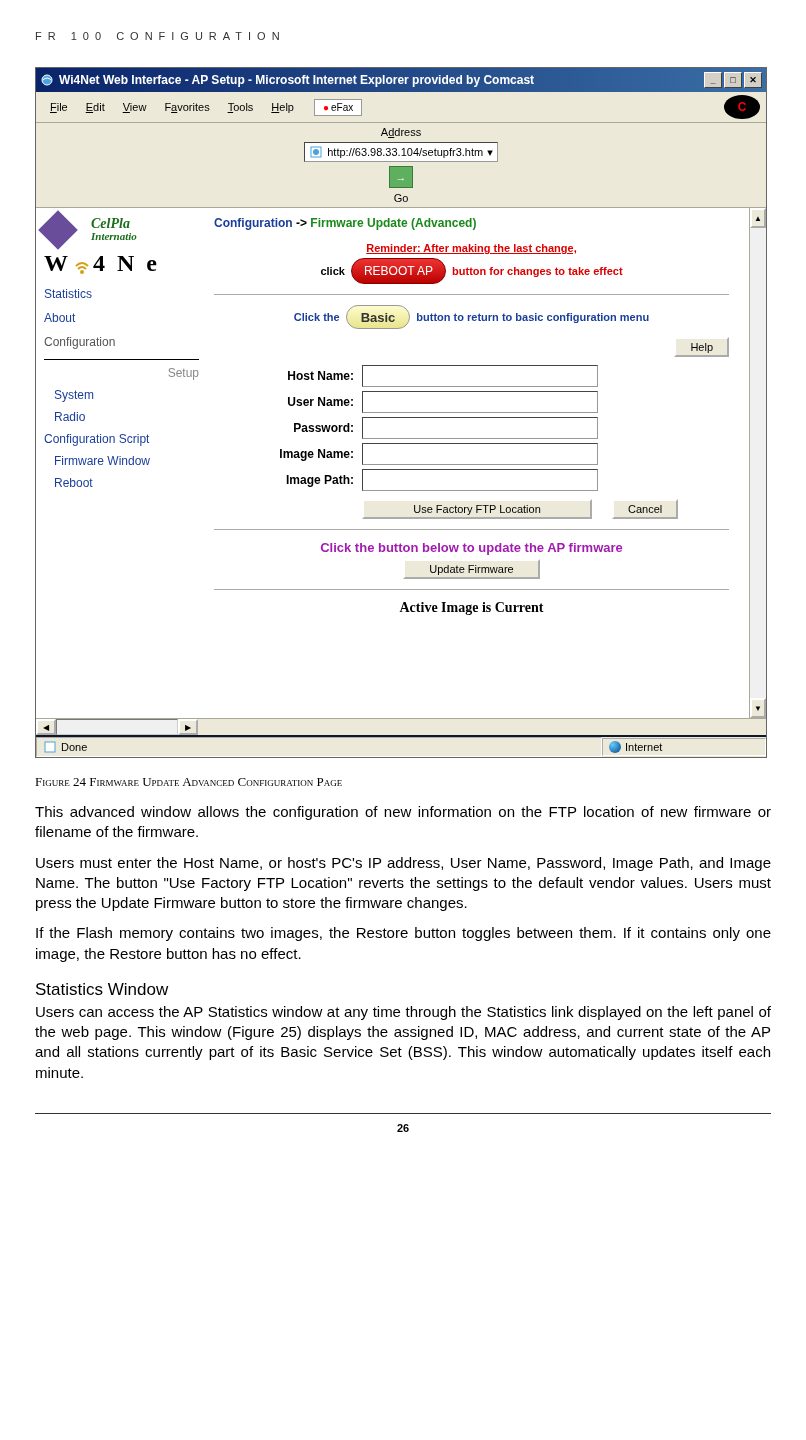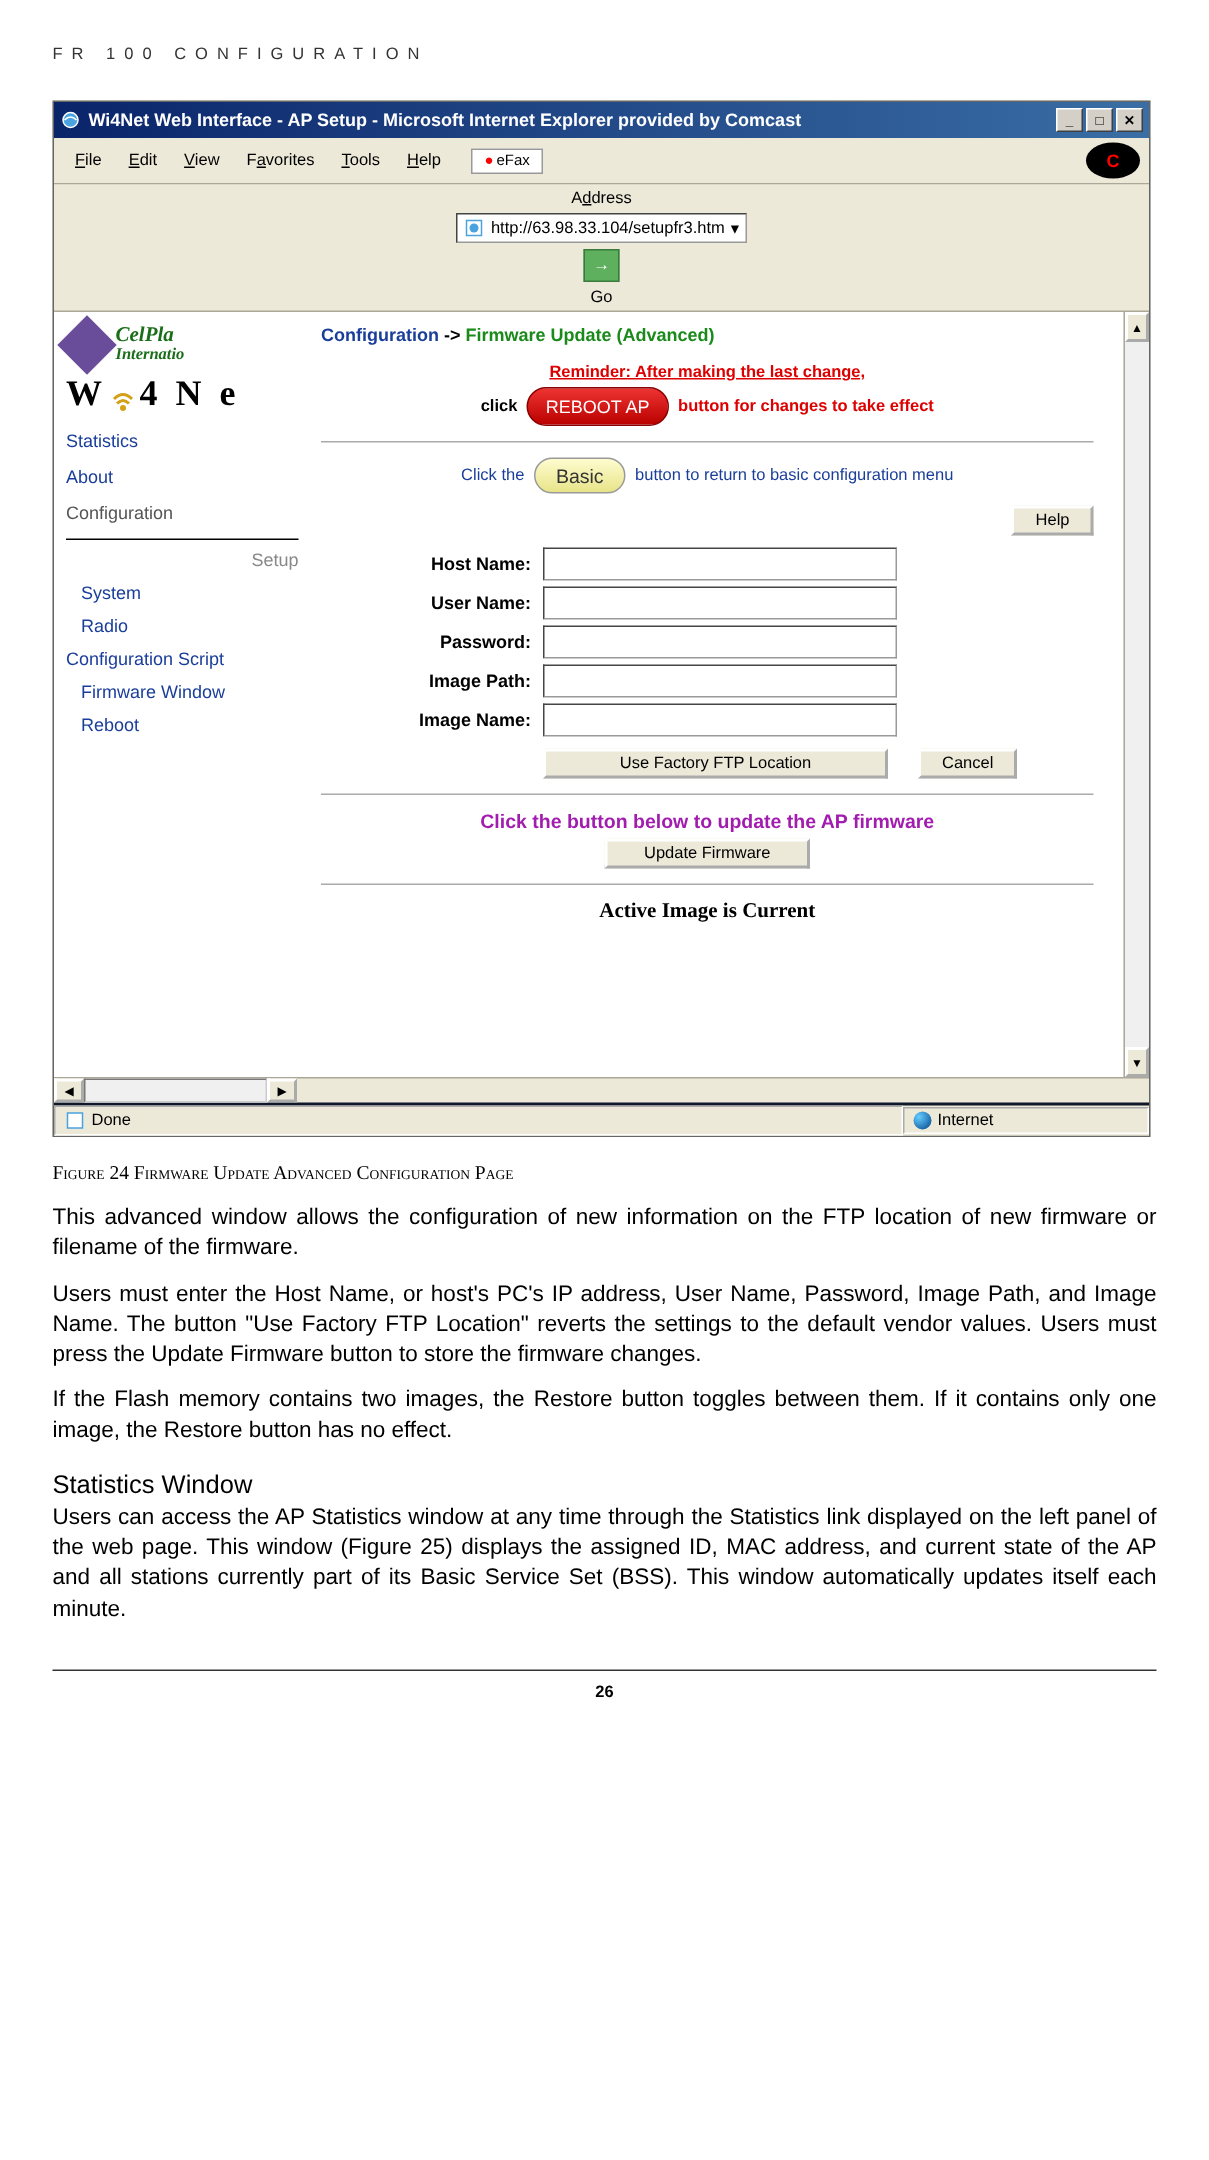--- a/index.html
+++ b/index.html
@@ -140,21 +140,21 @@
   }
   .left-panel {
     width: 155px;
     padding: 8px 5px 8px 8px;
     font-family: Verdana, Arial, sans-serif;
     font-size: 12px;
   }
   .logo-row {
     display: flex;
     align-items: center;
-    gap: 5px;
+    gap: 19px;
     margin-bottom: 6px;
   }
   .celplan-logo {
     width: 28px;
     height: 28px;
     background: #6a4d9a;
     transform: rotate(45deg);
   }
   .celplan-text {
     font-family: 'Times New Roman', serif;
@@ -208,21 +208,21 @@
     background: linear-gradient(#e33, #b00);
     color: #fff;
     font-weight: normal;
     border-radius: 14px;
     height: 24px;
     padding: 0 12px;
     border: 1px solid #800;
     font-size: 12px;
   }
   .hr { border: none; border-top: 1px solid #aaa; margin: 10px 0; }
-  .basic-row { text-align: center; font-weight: normal; color: #1a3e9a; font-size: 11px; display:flex; align-items:center; justify-content:center; gap:6px;}
+  .basic-row { text-align: center; font-weight: bold; color: #1a3e9a; font-size: 11px; display:flex; align-items:center; justify-content:center; gap:6px;}
   .basic-btn {
     display: inline-flex;
     align-items: center;
     justify-content: center;
     background: linear-gradient(#fefccf, #e8e48a);
     color: #333;
     border-radius: 12px;
     height: 22px;
     padding: 0 14px;
     border: 1px solid #999;
@@ -449,25 +449,25 @@
           </div>
         <div class="form-row">
             <label>User Name:</label>
             <input style="">
           </div>
         <div class="form-row">
             <label>Password:</label>
             <input style="">
           </div>
         <div class="form-row">
-            <label>Image Path:</label>
+            <label>Image Name:</label>
             <input style="">
           </div>
         <div class="form-row">
-            <label>Image Name:</label>
+            <label>Image Path:</label>
             <input style="">
           </div>
         <div class="btn-row">
           <button class="win2k-btn wide-btn">Use Factory FTP Location</button>
           <button class="win2k-btn">Cancel</button>
         </div>
         <hr class="hr">
         <div class="update-title">Click the button below to update the AP firmware</div>
         <div class="update-btn-row">
           <button class="win2k-btn" style="padding:2px 24px">Update Firmware</button>

